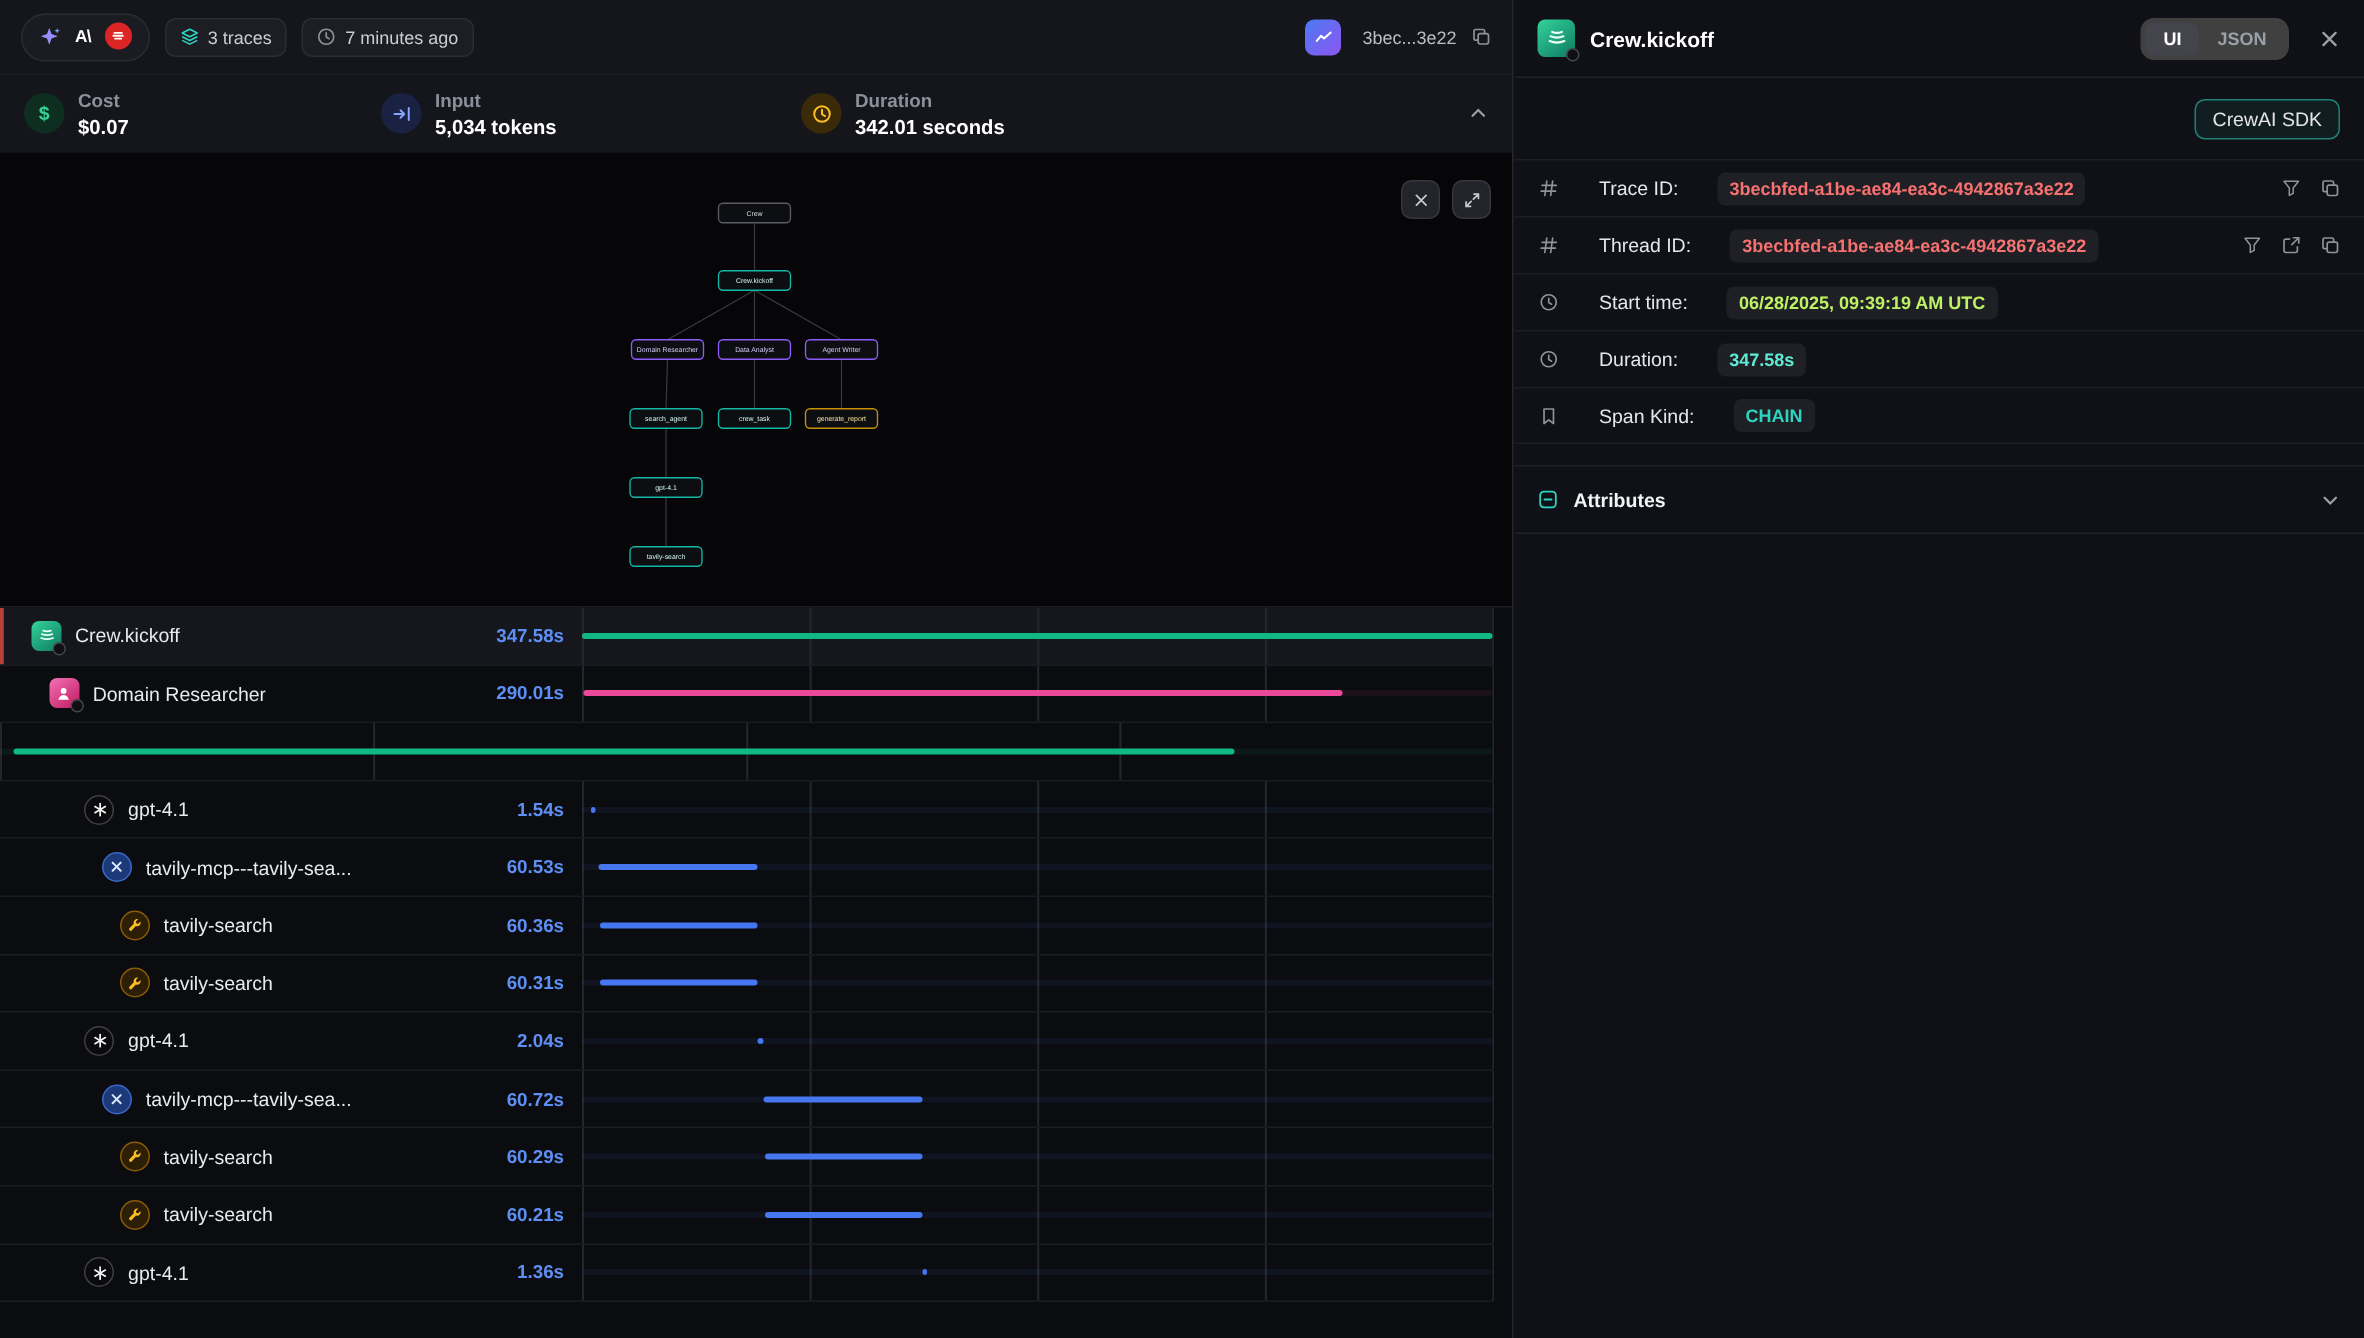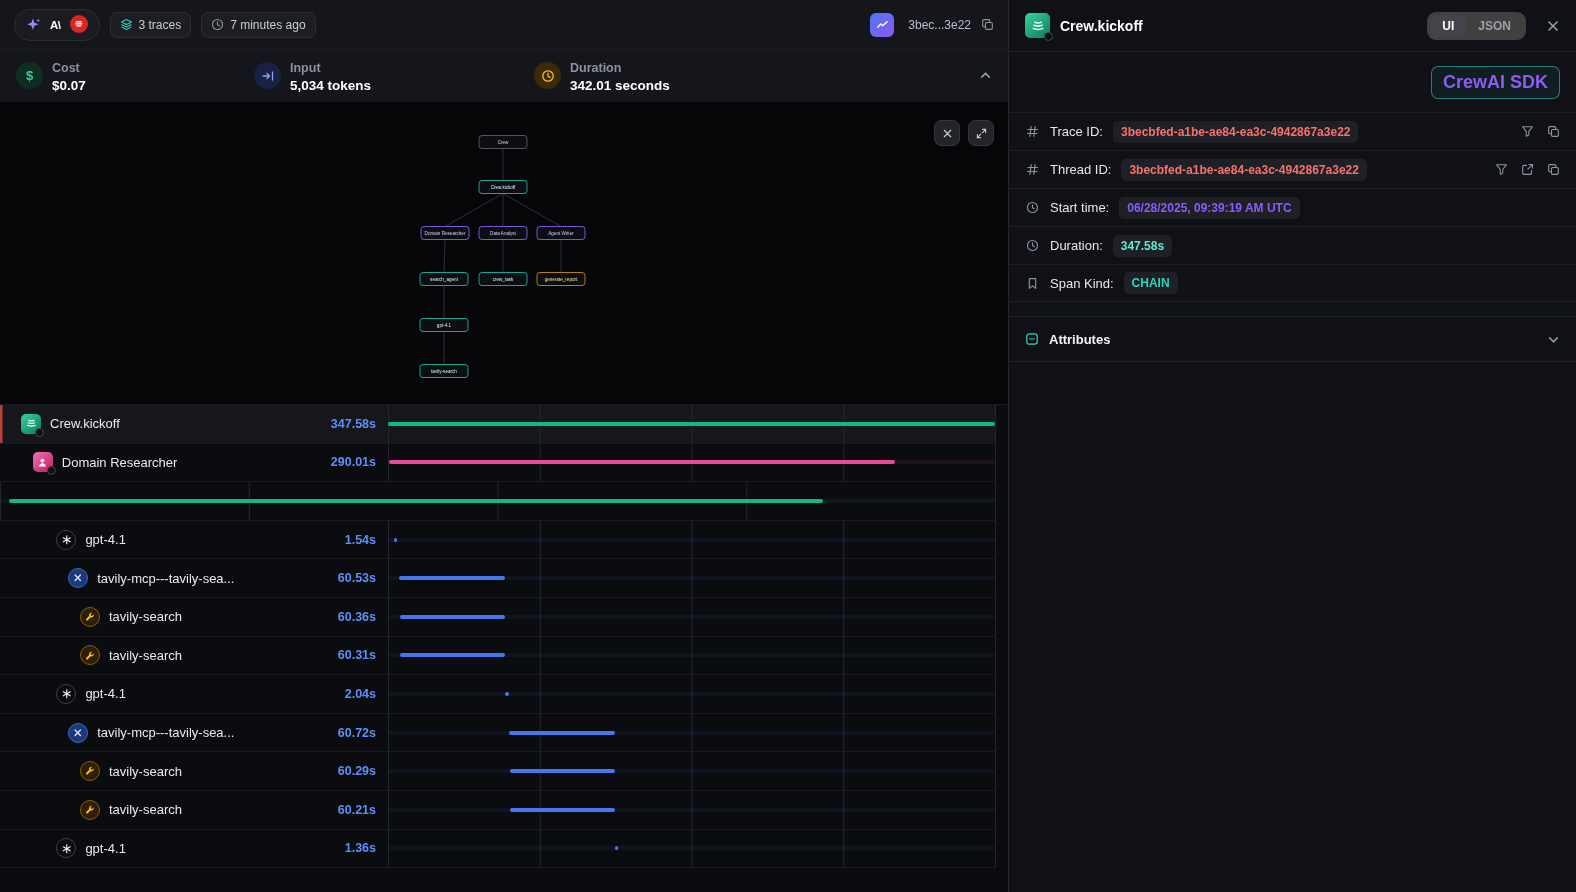--- a/index.html
+++ b/index.html
@@ -52,22 +52,22 @@
 .appic svg{width:64%;height:64%}
 .subbadge{position:absolute;right:-3px;bottom:-3px;width:9px;height:9px;border-radius:50%;background:#0f1013;border:1px solid #46474e}
 
 .rp-head{height:52px;border-bottom:1px solid #202229;display:flex;align-items:center;gap:10px;padding:0 16px;flex:none}
 .rp-title{font-size:14px;font-weight:700;color:#fff}
 .toggle{display:flex;background:#404040;border-radius:9px;padding:3px;margin-left:auto}
 .tseg{font-size:12px;font-weight:600;padding:4px 12px;border-radius:7px;color:#9aa0a8;cursor:pointer}
 .tseg.active{background:#44454c;color:#fff}
 .rp-close{margin-left:10px;color:#9aa0a8;display:inline-flex;cursor:pointer}
 .rp-sdkrow{display:flex;justify-content:flex-end;padding:14px 16px 13px}
-.sdk-badge{font-size:18px;font-weight:700;color:#8b5cf6;border:1px solid rgba(45,212,191,.55);background:rgba(45,212,191,.07);padding:5px 11px;border-radius:7px}
-.field{height:38px;display:flex;align-items:center;gap:10px;padding:0 16px;border-top:1px solid #1d1f25}
+.sdk-badge{font-size:13px;font-weight:400;color:#e5e5e5;border:1px solid rgba(45,212,191,.55);background:rgba(45,212,191,.07);padding:5px 11px;border-radius:7px}
+.field{height:38px;display:flex;align-items:center;gap:26px;padding:0 16px;border-top:1px solid #1d1f25}
 .field:last-child{border-bottom:1px solid #1d1f25}
 .fic{display:inline-flex;color:#8e939c;width:15px;justify-content:center;flex:none}
 .flabel{font-size:13px;color:#e5e7eb;white-space:nowrap}
 .fval{font-size:12px;background:#1e2025;border-radius:5px;padding:4px 8px;font-weight:600;white-space:nowrap}
 .facts{margin-left:auto;display:flex;gap:13px;color:#8e939c}
 .act{display:inline-flex;cursor:pointer}
 .rp-attrs{margin-top:14px;border-top:1px solid #202229;border-bottom:1px solid #202229;height:46px;display:flex;align-items:center;gap:10px;padding:0 16px}
 .attr-ic{display:inline-flex;color:#2dd4bf}
 .attrs-label{font-size:13px;font-weight:700;color:#f3f4f6}
 .attrs-chev{margin-left:auto;color:#9aa0a8;display:inline-flex;cursor:pointer}
@@ -532,21 +532,21 @@
         <div class="field">
           <span class="fic">
             <svg viewBox="0 0 14 14" width="13" height="13">
               <g fill="none" stroke="currentColor" stroke-width="1.2">
                 <circle cx="7" cy="7" r="5.4"></circle>
                 <path d="M7 4.2v3l2 1.2" stroke-linecap="round"></path>
               </g>
             </svg>
           </span>
           <span class="flabel">Start time:</span>
-          <span class="fval" style="color:#8b5cf6">06/28/2025, 09:39:19 AM UTC</span>
+          <span class="fval" style="color:#bef264">06/28/2025, 09:39:19 AM UTC</span>
           <span class="facts"></span>
         </div>
         <div class="field">
           <span class="fic">
             <svg viewBox="0 0 14 14" width="13" height="13">
               <g fill="none" stroke="currentColor" stroke-width="1.2">
                 <circle cx="7" cy="7" r="5.4"></circle>
                 <path d="M7 4.2v3l2 1.2" stroke-linecap="round"></path>
               </g>
             </svg>

